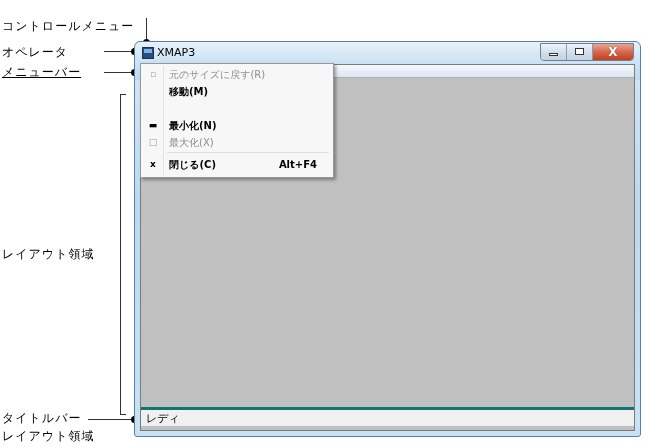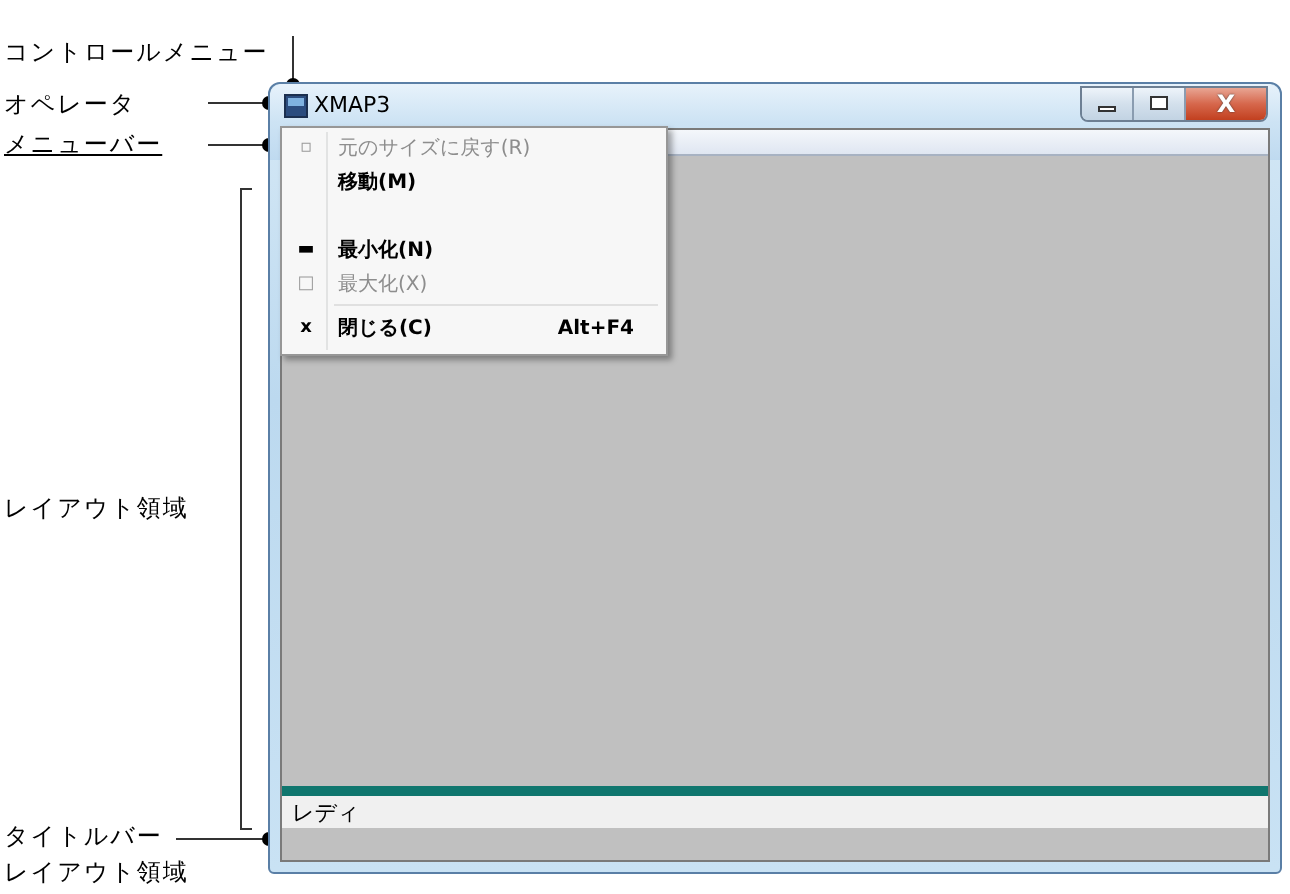--- a/index.html
+++ b/index.html
@@ -28,22 +28,22 @@
                 background:linear-gradient(180deg,#e8a593 0%,#d6674c 50%,#c2401f 100%); }
   .glyph-min { position:absolute; left:8px; top:9px; width:9px; height:3px; background:#fff; border:1px solid #333; box-sizing:border-box; }
   .glyph-max { position:absolute; left:8px; top:4px; width:9px; height:7px; border:1px solid #333; background:#fff; box-sizing:border-box; }
   .glyph-x { position:absolute; left:0; right:0; top:0; text-align:center; color:#fff; font-weight:bold; font-size:12px; line-height:16px; text-shadow:0 0 1px #333; }
 
   .client { position:absolute; left:5px; top:22px; right:5px; bottom:5px; background:#c0c0c0;
             border:1px solid #7a7a7a; }
   .menubar { position:absolute; left:0; top:0; right:0; height:12px;
              background:linear-gradient(180deg,#f4f7fb 0%,#dfe6f1 100%); border-bottom:1px solid #a7b2c2; }
   .layout { position:absolute; left:0; top:13px; right:0; bottom:17px; background:#c0c0c0; }
-  .statusbar { position:absolute; left:0; right:0; bottom:16px; height:16px; background:#f0f0f0;
-               border-top:5px solid #0f766e; }
+  .statusbar { position:absolute; left:0; right:0; bottom:4px; height:16px; background:#f0f0f0;
+               border-top:3px solid #0f766e; }
   .status-text { position:absolute; left:5px; top:1px; font-size:11px; color:#000; }
 
   .menu { position:absolute; left:140px; top:63px; width:192px; height:113px; background:#f7f7f7;
           border:1px solid #979797; box-shadow:2px 2px 3px rgba(0,0,0,0.35); }
   .menu-gutter { position:absolute; left:22px; top:2px; bottom:2px; width:1px; background:#e2e3e3; }
   .mi { position:absolute; left:2px; right:2px; height:17px; font-size:10px; line-height:17px; }
   .mi .mi-icon { position:absolute; left:4px; width:12px; text-align:center; font-size:9px; color:#000; }
   .mi .mi-label { position:absolute; left:26px; }
   .mi .mi-accel { position:absolute; right:14px; font-weight:bold;text-align:center; }
   .mi.disabled { color:#8d8d8d; }

